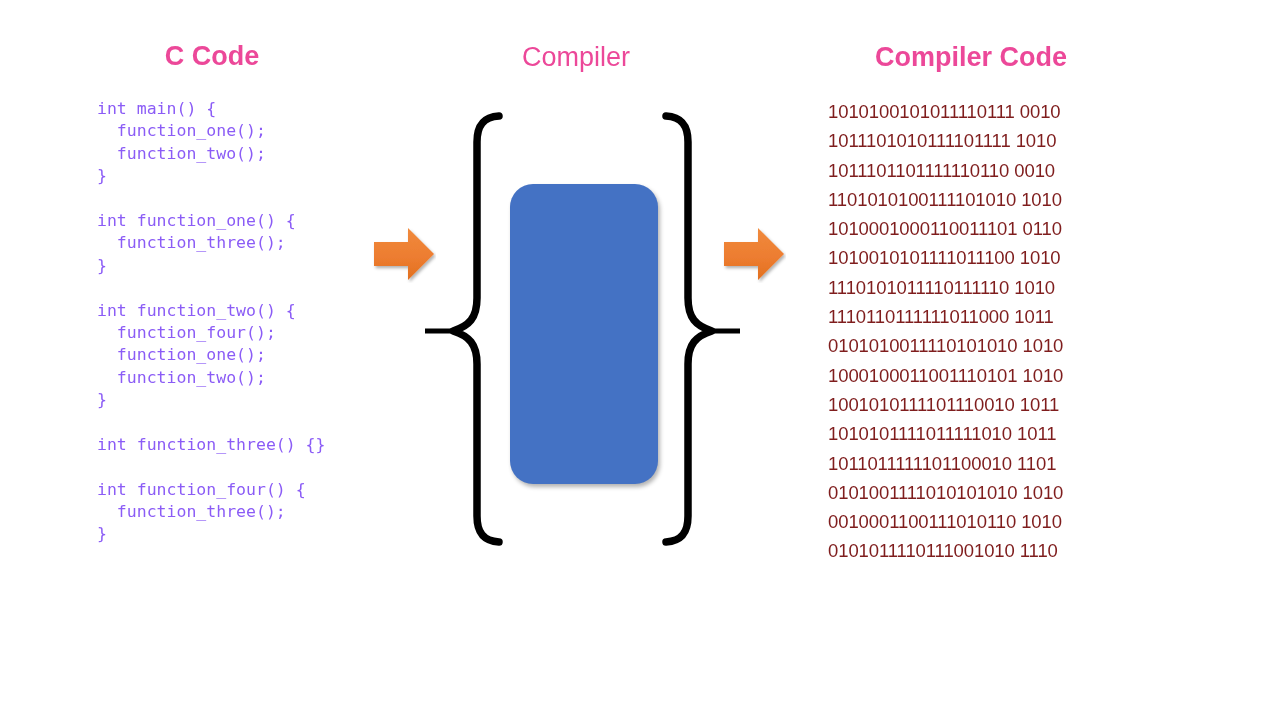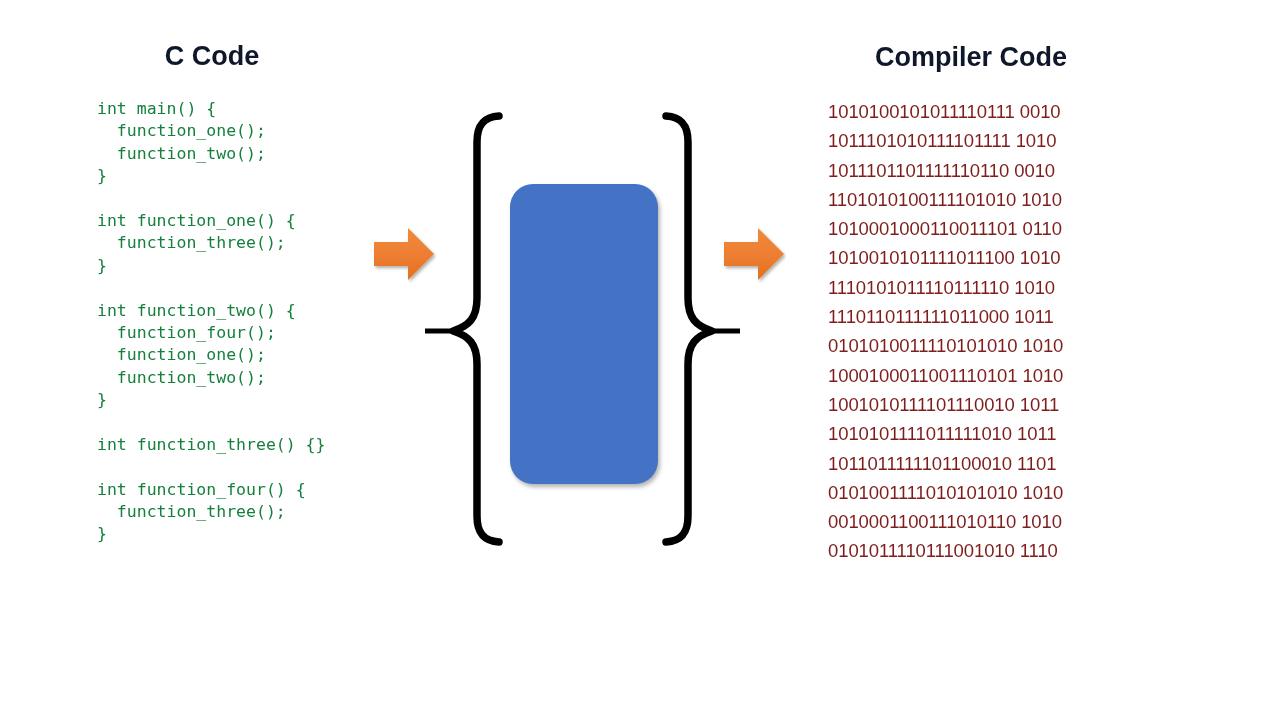--- a/index.html
+++ b/index.html
@@ -13,42 +13,42 @@
     height: 720px;
     background: #ffffff;
     overflow: hidden;
     font-family: "Liberation Sans", sans-serif;
   }
 
   
   .heading {
     position: absolute;
     text-align: center;
-    color: #0f172a;
+    color: #ec4899;
     font-size: 27px;
     line-height: 1.1;
     white-space: nowrap;
   }
   .heading.bold { font-weight: bold; }
   .heading.regular { font-weight: normal; }
 
   #heading-c-code    { left: 62px;  top: 42px;  width: 300px; }
   #heading-compiler  { left: 426px; top: 43px;  width: 300px; }
   #heading-machine   { left: 821px; top: 43px;  width: 300px; }
 
   
   #c-code-block {
     position: absolute;
     left: 97px;
     top: 98px;
     width: 330px;
     font-family: "DejaVu Sans Mono", monospace;
     font-size: 16.5px;
     line-height: 22.4px;
-    color: #15803d;
+    color: #8b5cf6;
     white-space: pre;
     letter-spacing: 0px;
   }
   #c-code-block .code-line {
     height: 22.4px;
     white-space: pre;
   }
   #c-code-block .code-line.blank { color: transparent; }
 
   
@@ -97,20 +97,21 @@
     box-shadow: 2px 3px 4px rgba(0,0,0,0.30);
   }
 </style>
 </head>
 <body>
 
 <div id="stage">
 
   <div class="heading bold" id="heading-c-code">C Code</div>
 
+  <div class="heading regular" id="heading-compiler">Compiler</div>
 
   <div class="heading bold" id="heading-machine">Compiler Code</div>
 
   <div id="c-code-block"><div class="code-line">int main() {</div><div class="code-line">  function_one();</div><div class="code-line">  function_two();</div><div class="code-line">}</div><div class="code-line blank">&nbsp;</div><div class="code-line">int function_one() {</div><div class="code-line">  function_three();</div><div class="code-line">}</div><div class="code-line blank">&nbsp;</div><div class="code-line">int function_two() {</div><div class="code-line">  function_four();</div><div class="code-line">  function_one();</div><div class="code-line">  function_two();</div><div class="code-line">}</div><div class="code-line blank">&nbsp;</div><div class="code-line">int function_three() {}</div><div class="code-line blank">&nbsp;</div><div class="code-line">int function_four() {</div><div class="code-line">  function_three();</div><div class="code-line">}</div></div>
 
   <div class="block-arrow" id="arrow-left">
     <svg width="64" height="58" viewBox="0 0 64 58" xmlns="http://www.w3.org/2000/svg">
       <defs>
         <linearGradient id="argL" x1="0" y1="0" x2="0" y2="1">
           <stop offset="0%" stop-color="#F08A3C"></stop>

